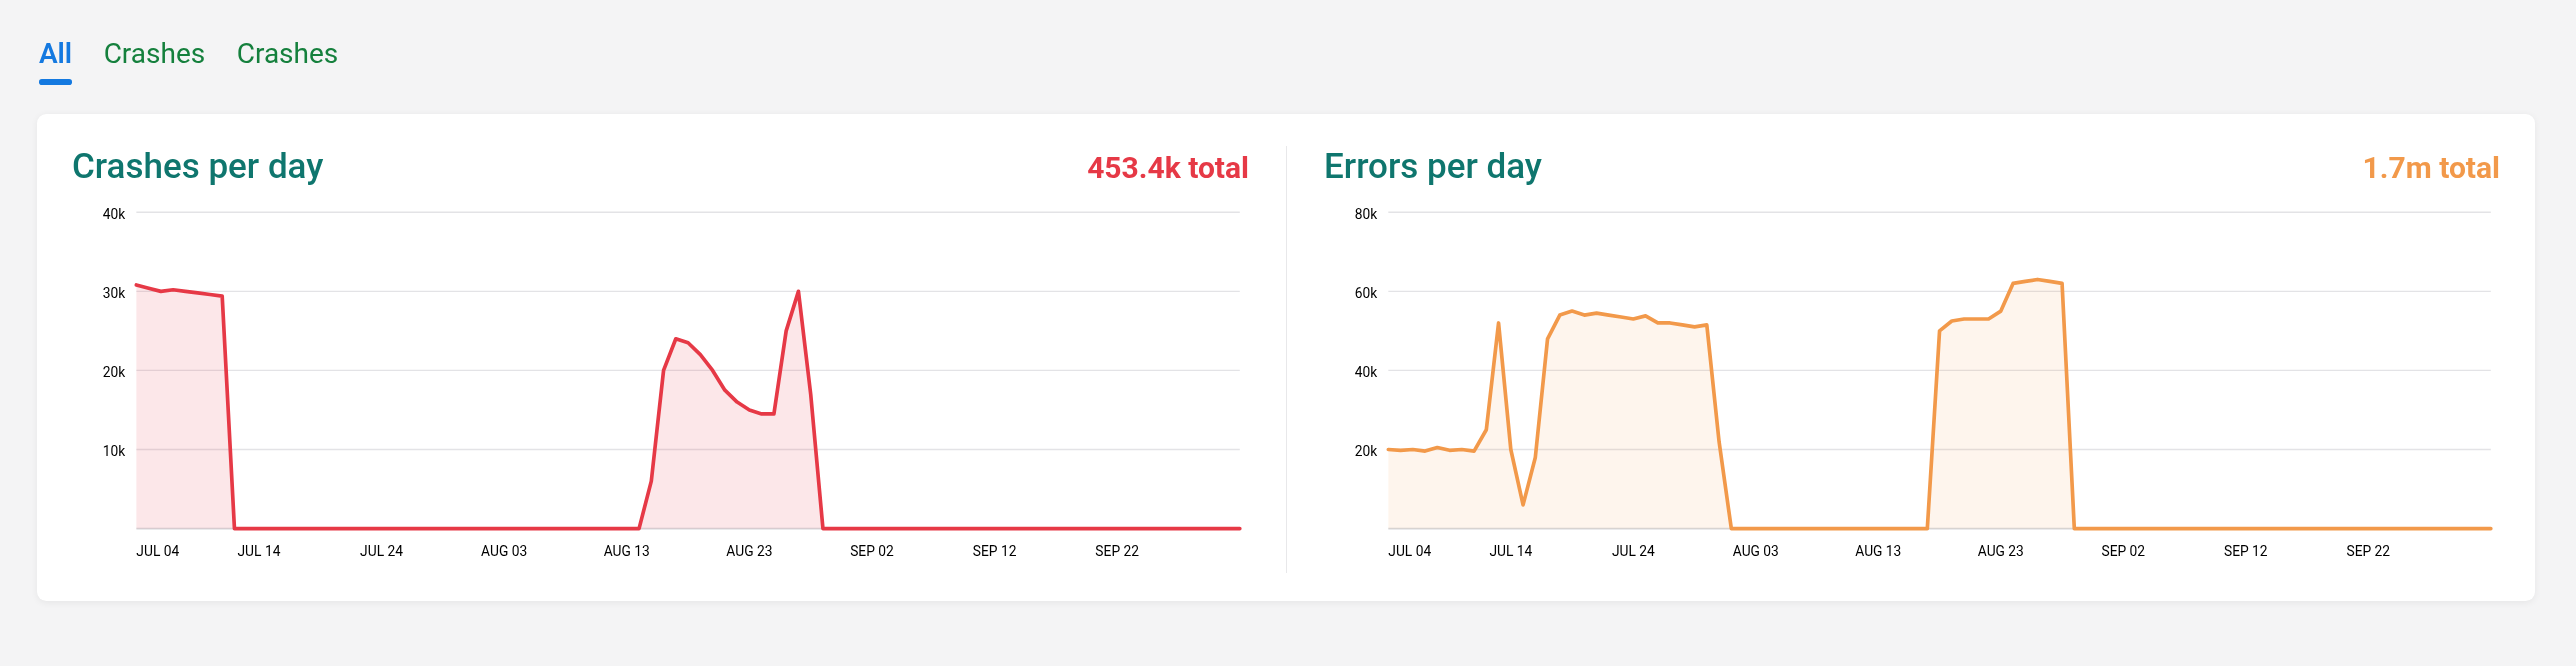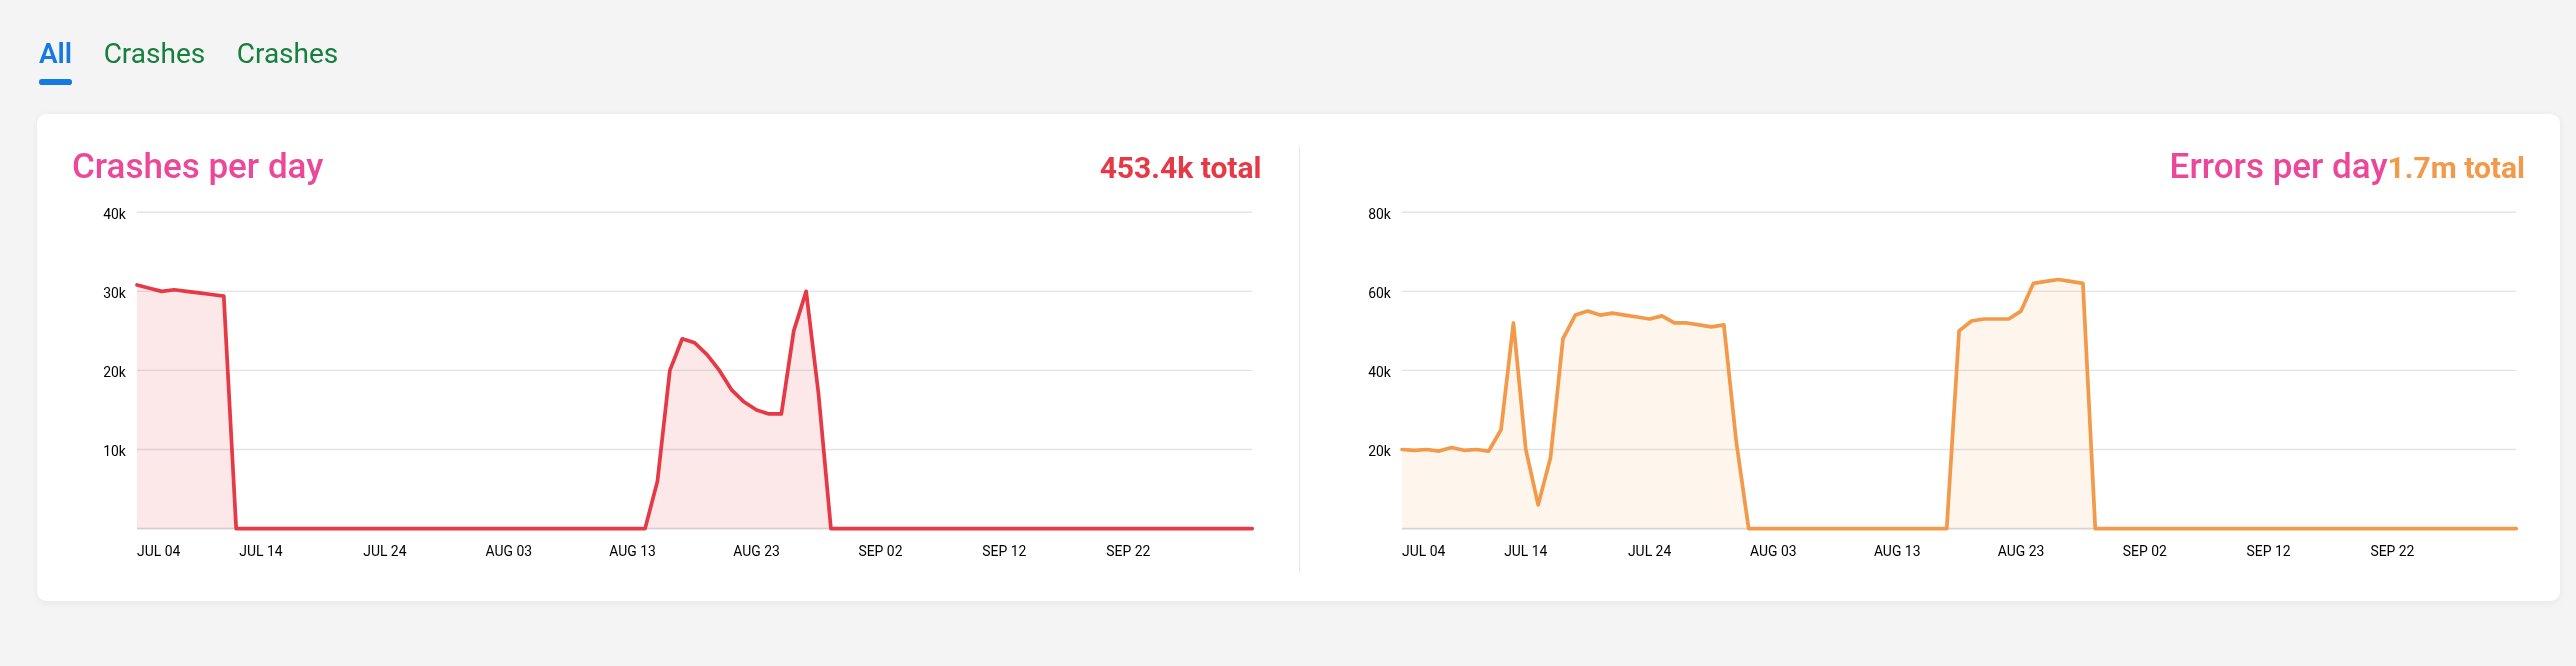--- a/index.html
+++ b/index.html
@@ -6,21 +6,21 @@
   html, body { width: 100%; height: 100%; }
   body {
     font-family: -apple-system, BlinkMacSystemFont, "Segoe UI", Roboto, Helvetica, Arial, sans-serif;
     background: #f4f4f5;
     color: #111;
     -webkit-font-smoothing: antialiased;
   }
   .page {
     width: 2576px;
     height: 667px;
-    padding: 28px 16px 46px 37px;
+    padding: 28px 41px 46px 37px;
   }
   
   .tabs {
     display: flex;
     gap: 31.5px;
     padding-left: 1.9px;
     margin-bottom: 33px;
   }
   .tab {
     font-size: 28px;
@@ -54,33 +54,32 @@
     display: grid;
     grid-template-columns: 1fr 1fr;
   }
   .chart-cell {
     display: flex;
     flex-direction: column;
   }
   .chart-cell + .chart-cell {
     border-left: 1.9px solid #e8e8ea;
     padding-left: 37px;
-    align-items: flex-end;
   }
   .chart-cell:first-child { padding-right: 37px; }
   .chart-header {
     display: flex;
     justify-content: space-between;
     align-items: baseline;
     margin-bottom: 16.7px;
   }
   .chart-title {
     font-size: 35px;
     font-weight: 500;
-    color: #ec4899;
+    color: #0f766e;
   }
   .chart-total {
     font-size: 30px;
     font-weight: 700;
   }
   .chart-area {
     position: relative;
     height: 370px;
     width: 100%;
   }

